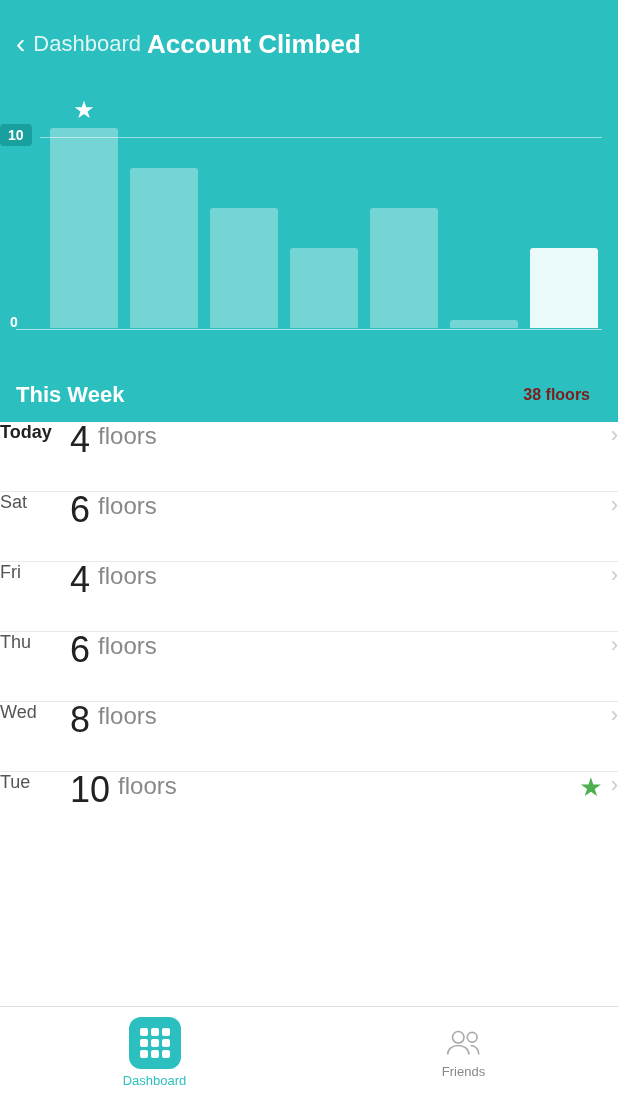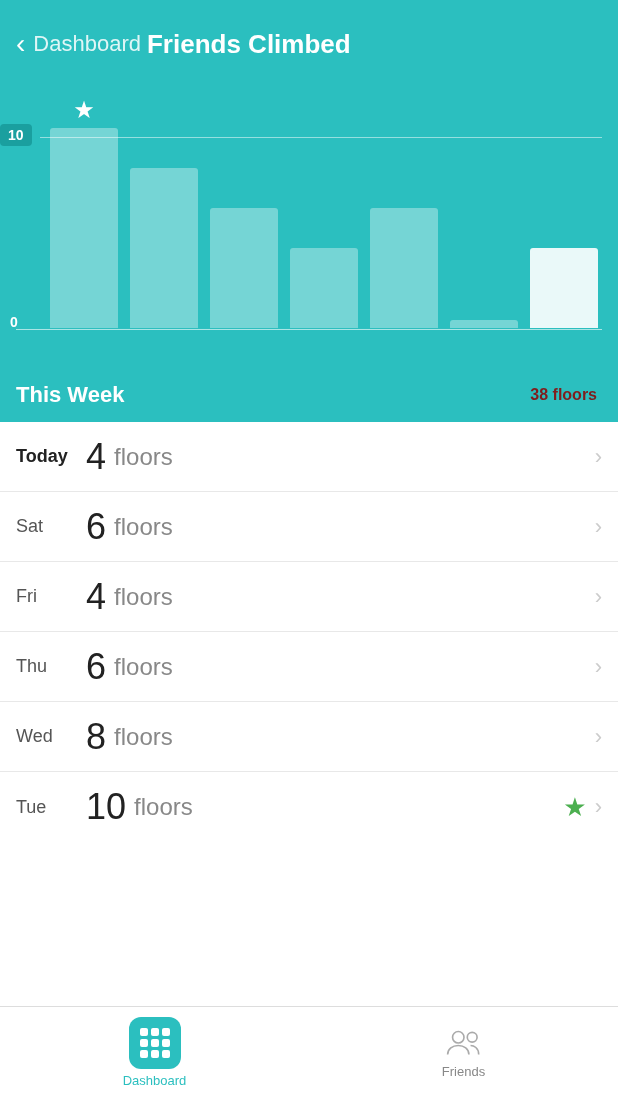--- a/index.html
+++ b/index.html
@@ -105,21 +105,21 @@
       top: -32px;
       left: 50%;
       transform: translateX(-50%);
       color: #fff;
       font-size: 24px;
     }
 
     
     .week-summary {
       background: #2bbfbf;
-      padding: 10px 21px 14px 16px;
+      padding: 10px 28px 14px 16px;
       display: flex;
       justify-content: space-between;
       align-items: center;
     }
     .week-label {
       color: #fff;
       font-size: 22px;
       font-weight: 700;
     }
     .week-total {
@@ -128,22 +128,21 @@
       font-weight: 700;
     }
 
     
     .list {
       background: #fff;
       flex: 1;
     }
     .list-item {
       display: flex;
-      align-items: center;
-      padding: 0 16px;
+      padding: 0 0;
       height: 70px;
       border-bottom: 1px solid #e8e8e8;
       cursor: pointer;
     }
     .list-item:last-child {
       border-bottom: none;
     }
     .day-label {
       width: 70px;
       font-size: 18px;
@@ -236,21 +235,21 @@
       width: 36px;
       height: 34px;
     }
   </style>
 </head>
 <body>
 
 <div class="header">
   <span class="back-btn">‹</span>
   <span class="header-dashboard">Dashboard</span>
-  <span class="header-title">Friends Climbed</span>
+  <span class="header-title">Account Climbed</span>
 </div>
 
 <div class="chart-area">
   <div class="chart-label-10">10</div>
   <div class="chart-line-top"></div>
   <div class="chart-line-bottom"></div>
   <div class="chart-label-0">0</div>
 
   <div class="bars-container">
 

